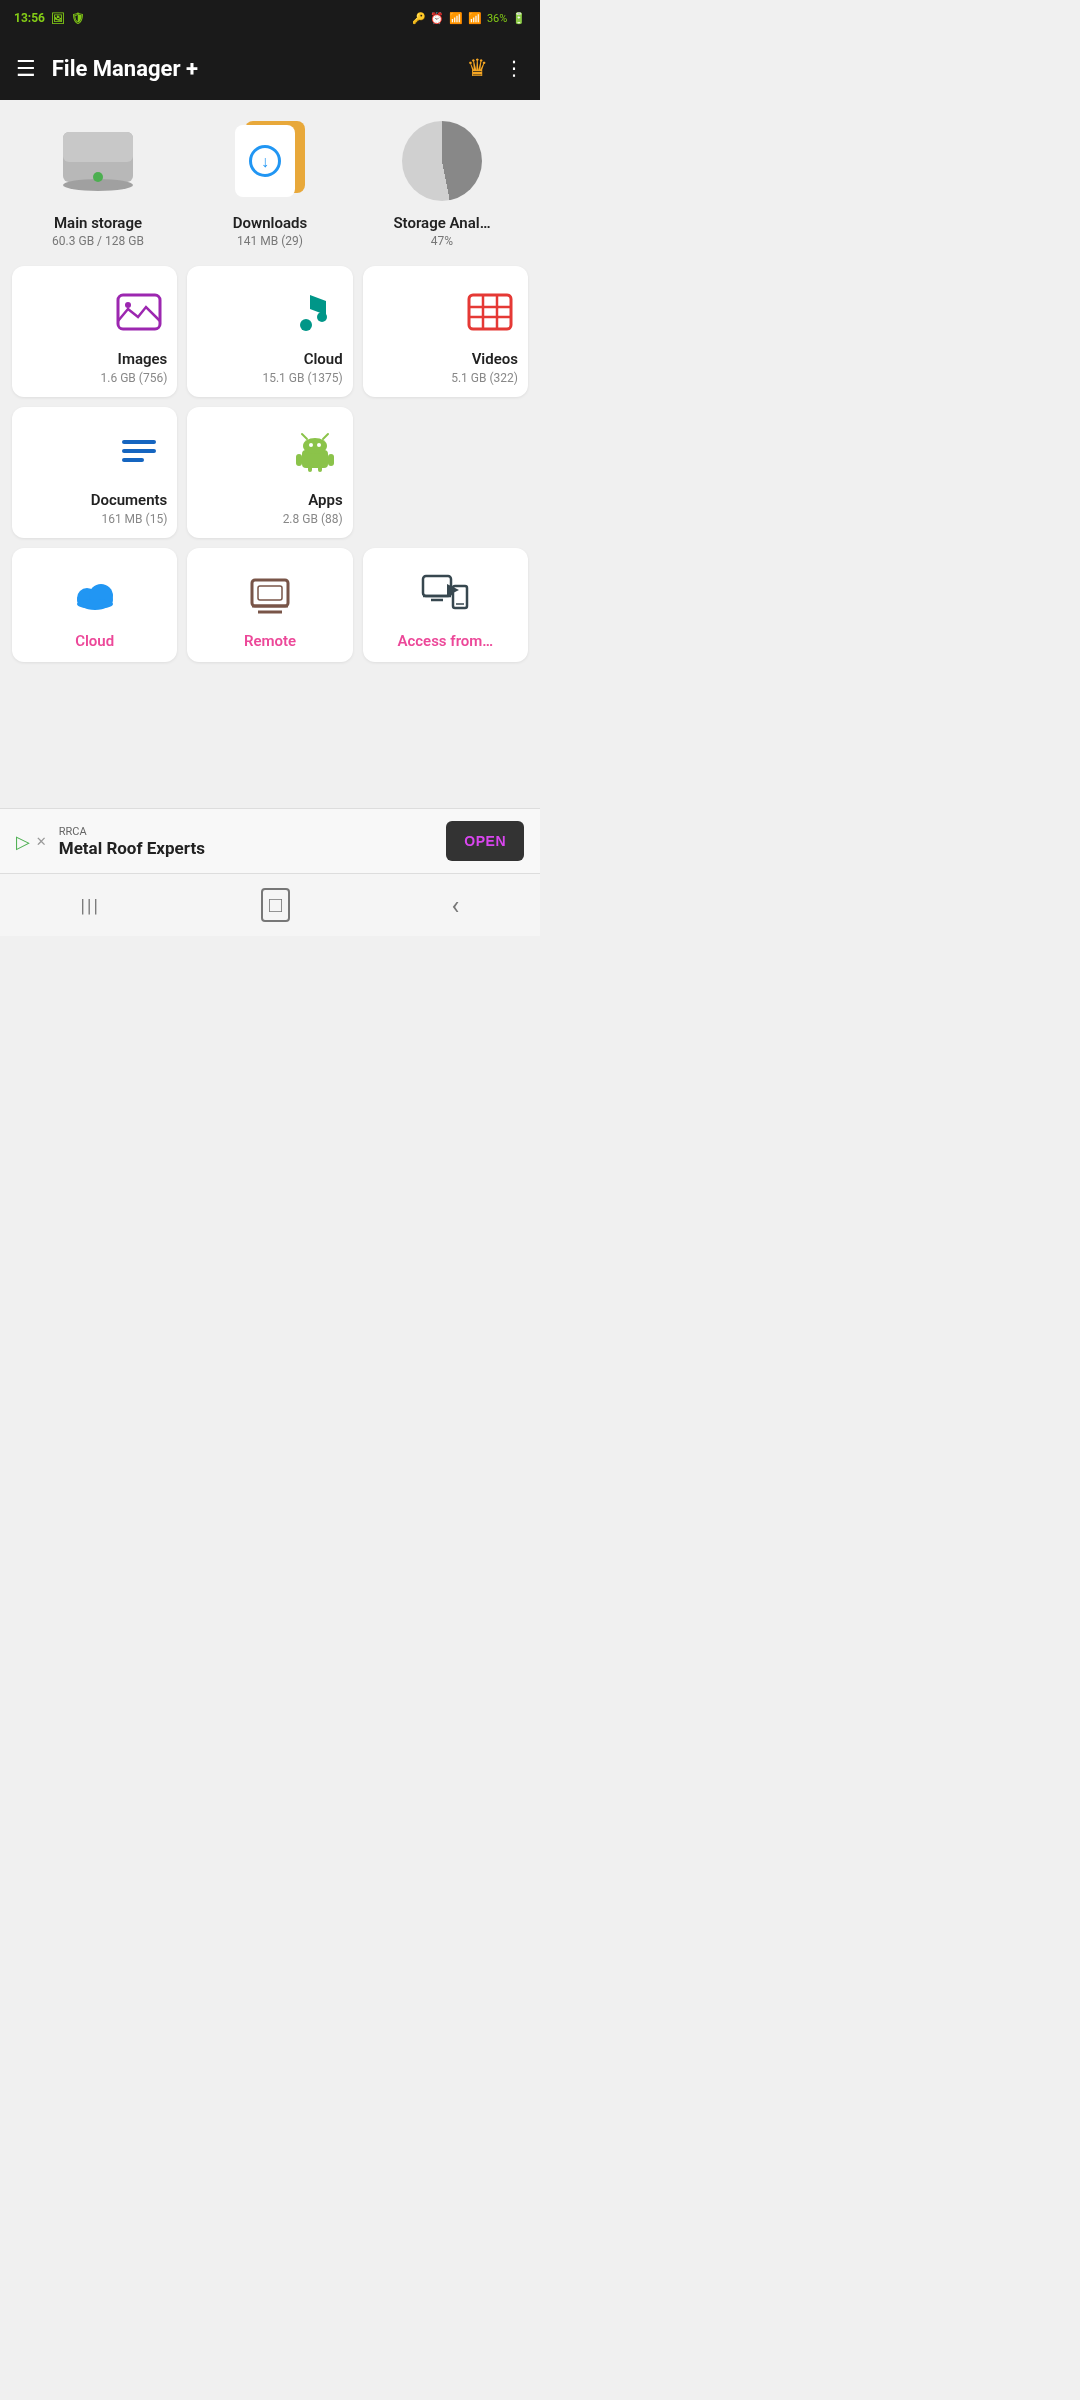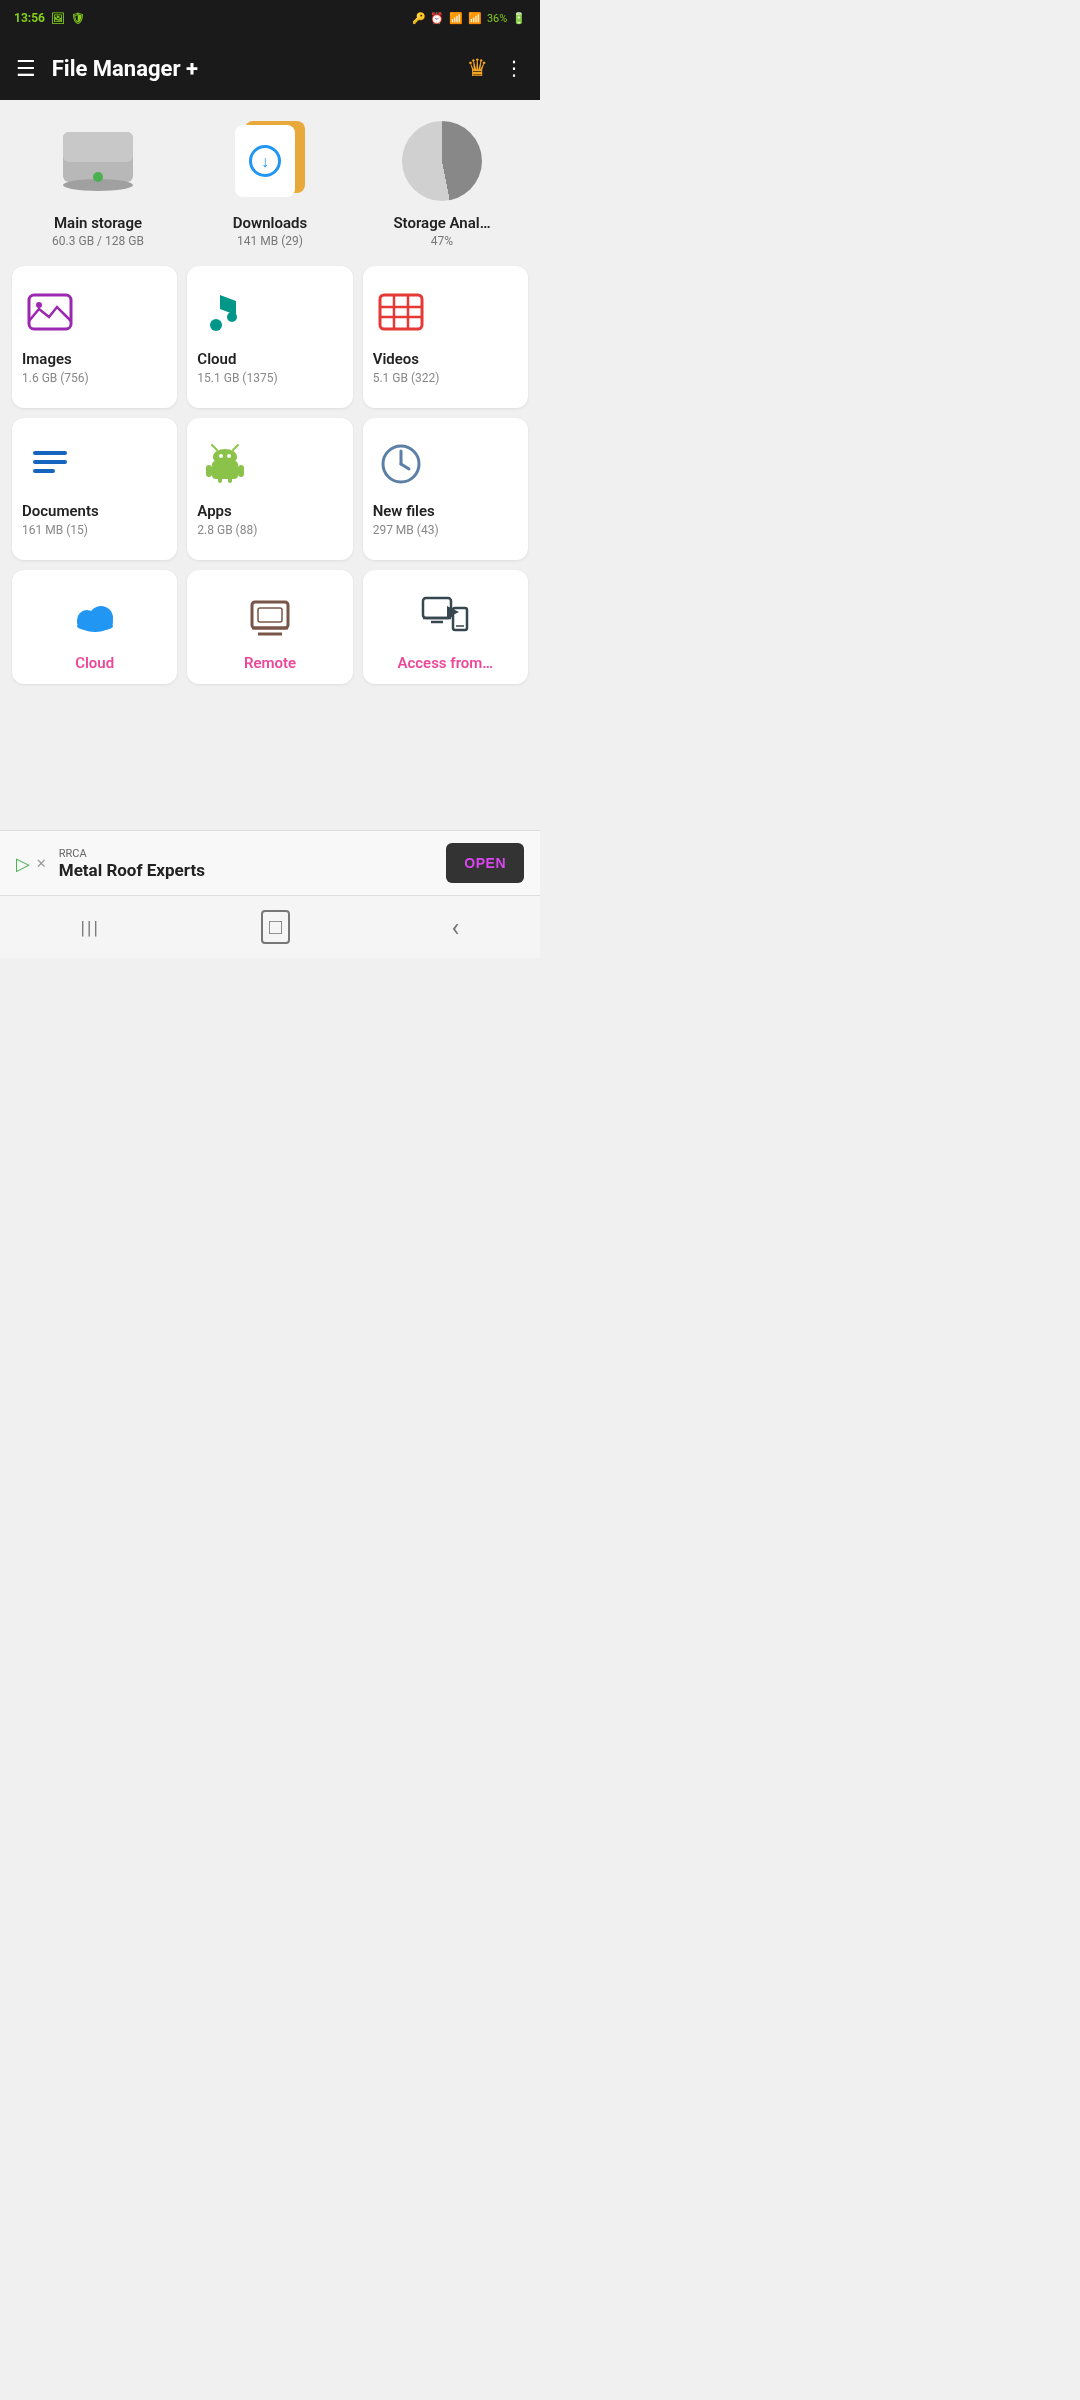--- a/index.html
+++ b/index.html
@@ -140,22 +140,22 @@
       display: grid;
       grid-template-columns: repeat(3, 1fr);
       gap: 10px;
       margin-bottom: 10px;
     }
     .grid-item {
       background: white;
       border-radius: 12px;
       display: flex;
       flex-direction: column;
-      align-items: flex-start;
-      padding: 18px 10px 23px;
+      align-items: flex-end;
+      padding: 18px 10px 12px;
       cursor: pointer;
       box-shadow: 0 1px 3px rgba(0,0,0,0.08);
     }
     .grid-item-icon {
       width: 56px;
       height: 56px;
       display: flex;
       align-items: center;
       justify-content: center;
       margin-bottom: 10px;
@@ -405,31 +405,20 @@
           <circle cx="21" cy="17" r="2" fill="white"></circle>
           <circle cx="29" cy="17" r="2" fill="white"></circle>
           <line x1="17" y1="11" x2="12" y2="6" stroke="#8bc34a" stroke-width="2" stroke-linecap="round"></line>
           <line x1="33" y1="11" x2="38" y2="6" stroke="#8bc34a" stroke-width="2" stroke-linecap="round"></line>
         </svg>
       </div>
       <span class="grid-item-label">Apps</span>
       <span class="grid-item-sublabel">2.8 GB (88)</span>
     </div>
 
-    <div class="grid-item">
-      <div class="grid-item-icon icon-newfiles">
-        <svg width="50" height="50" viewBox="0 0 50 50">
-          <circle cx="25" cy="25" r="18" fill="none" stroke="#5c7fa6" stroke-width="3"></circle>
-          <line x1="25" y1="12" x2="25" y2="25" stroke="#5c7fa6" stroke-width="3" stroke-linecap="round"></line>
-          <line x1="25" y1="25" x2="33" y2="30" stroke="#5c7fa6" stroke-width="3" stroke-linecap="round"></line>
-        </svg>
-      </div>
-      <span class="grid-item-label">New files</span>
-      <span class="grid-item-sublabel">297 MB (43)</span>
-    </div>
   </div>
 
   <div class="bottom-grid">
 
     <div class="bottom-item">
       <div class="bottom-item-icon icon-cloud">
         <svg width="52" height="52" viewBox="0 0 52 52">
           <ellipse cx="26" cy="32" rx="18" ry="10" fill="#2196f3"></ellipse>
           <circle cx="18" cy="30" r="10" fill="#2196f3"></circle>
           <circle cx="32" cy="28" r="12" fill="#2196f3"></circle>

